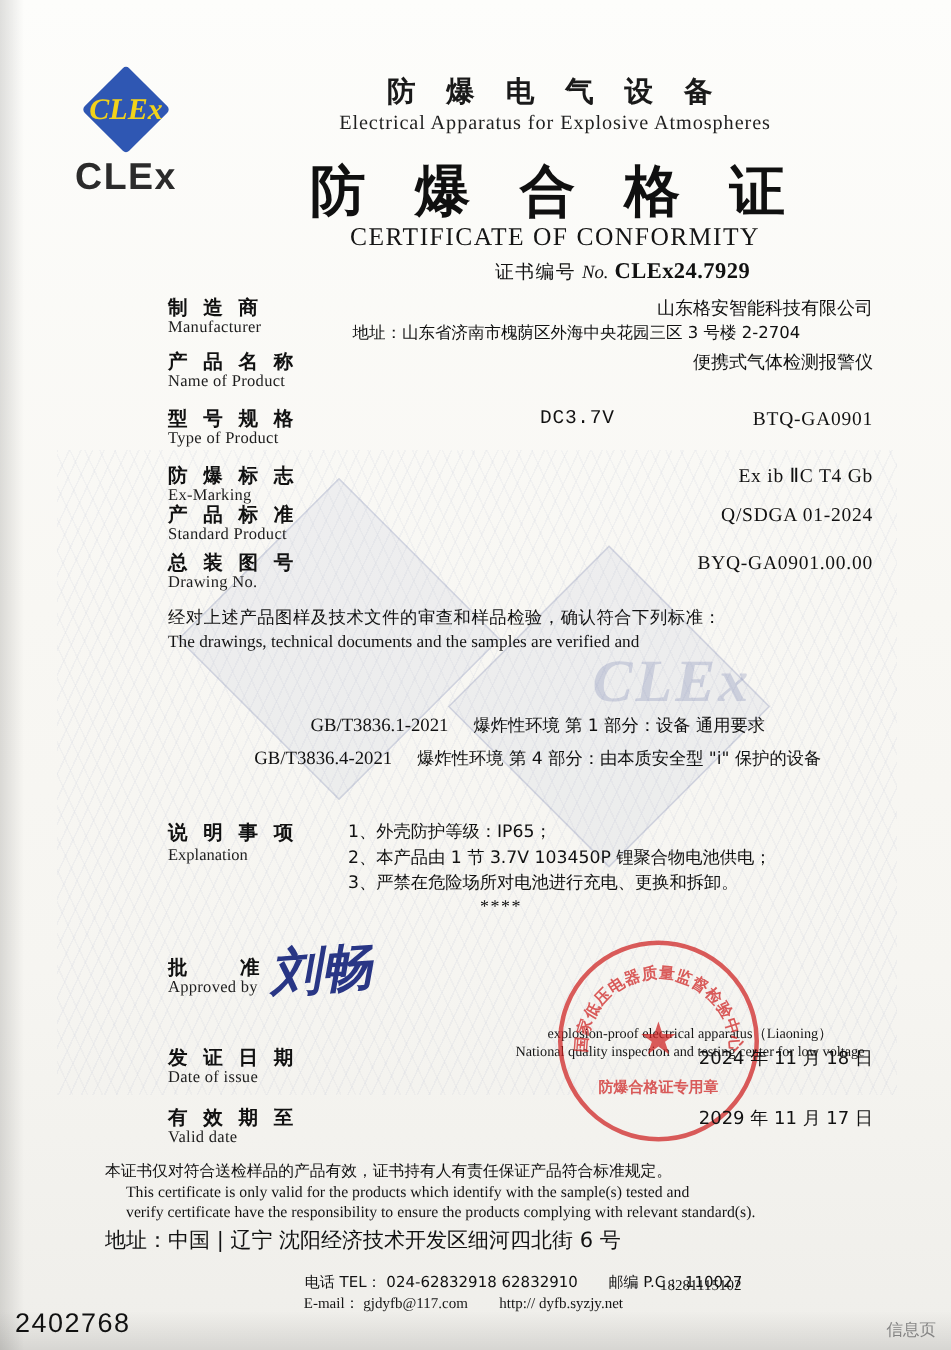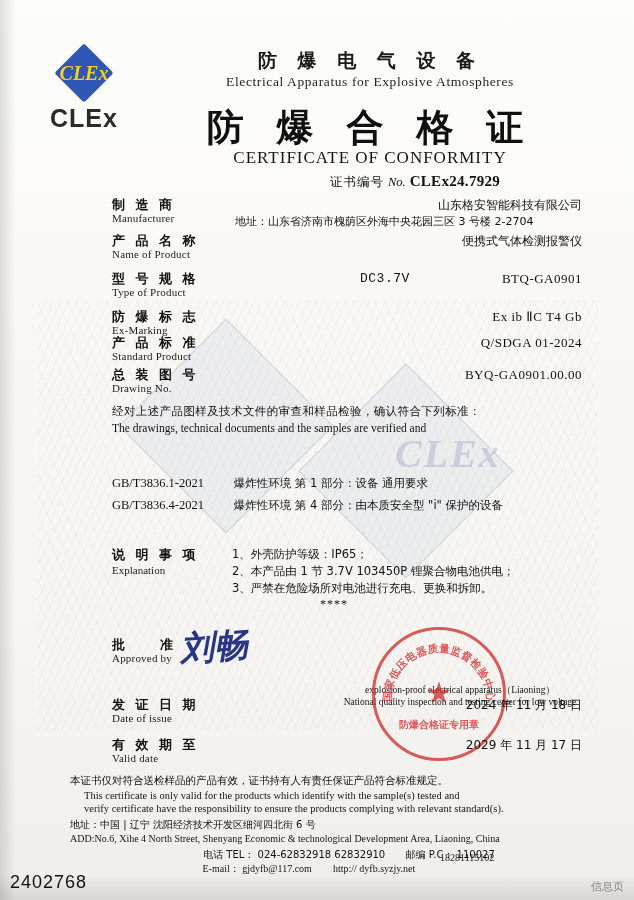--- a/index.html
+++ b/index.html
@@ -231,20 +231,21 @@
     line-height: 15px;
     color: #141414;
   }
   .std-line {
     position: absolute;
     left: 112px;
     width: 480px;
     font-family: "DejaVu Sans", sans-serif;
     font-size: 11.5px;
     color: #111;
+    text-align: center;
   }
   .std-code {
     display: inline-block;
     width: 118px;
     font-family: "Liberation Serif", serif;
     font-size: 12.5px;
   }
 
   
   .exp-label-cn {
@@ -368,21 +369,21 @@
     font-family: "Liberation Serif", serif;
     font-size: 10.5px;
     line-height: 13px;
     color: #141414;
   }
   .addr-cn {
     position: absolute;
     left: 70px; top: 818px;
     width: 520px;
     font-family: "DejaVu Sans", sans-serif;
-    font-size: 10px;
+    font-size: 14px;
     color: #111;
   }
   .addr-en {
     position: absolute;
     left: 70px; top: 833px;
     width: 530px;
     font-family: "Liberation Serif", serif;
     font-size: 10px;
     color: #141414;
   }
@@ -561,21 +562,20 @@
     <div class="f-label-en">Valid date</div>
     <div class="f-value">2029 年 11 月 17 日</div>
   </div>
 
   <div class="note-cn">本证书仅对符合送检样品的产品有效，证书持有人有责任保证产品符合标准规定。</div>
   <div class="note-en">
     <div>This certificate is only valid for the products which identify with the sample(s) tested and</div>
     <div>verify certificate have the responsibility to ensure the products complying with relevant standard(s).</div>
   </div>
   <div class="addr-cn">地址：中国 | 辽宁 沈阳经济技术开发区细河四北街 6 号</div>
-  <div class="addr-en">ADD:No.6, Xihe 4 North Street, Shenyang Economic &amp; technological Development Area, Liaoning, China</div>
   <div class="tel-line">
     <span style="display:inline-block;width:130px;"></span>
     <span>电话 TEL：</span>
     <span>024-62832918 62832910</span>
     <span style="display:inline-block;width:14px;"></span>
     <span>邮编 P.C：</span>
     <span>110027</span>
   </div>
   <div class="mail-line">
     <span style="display:inline-block;width:130px;"></span>

